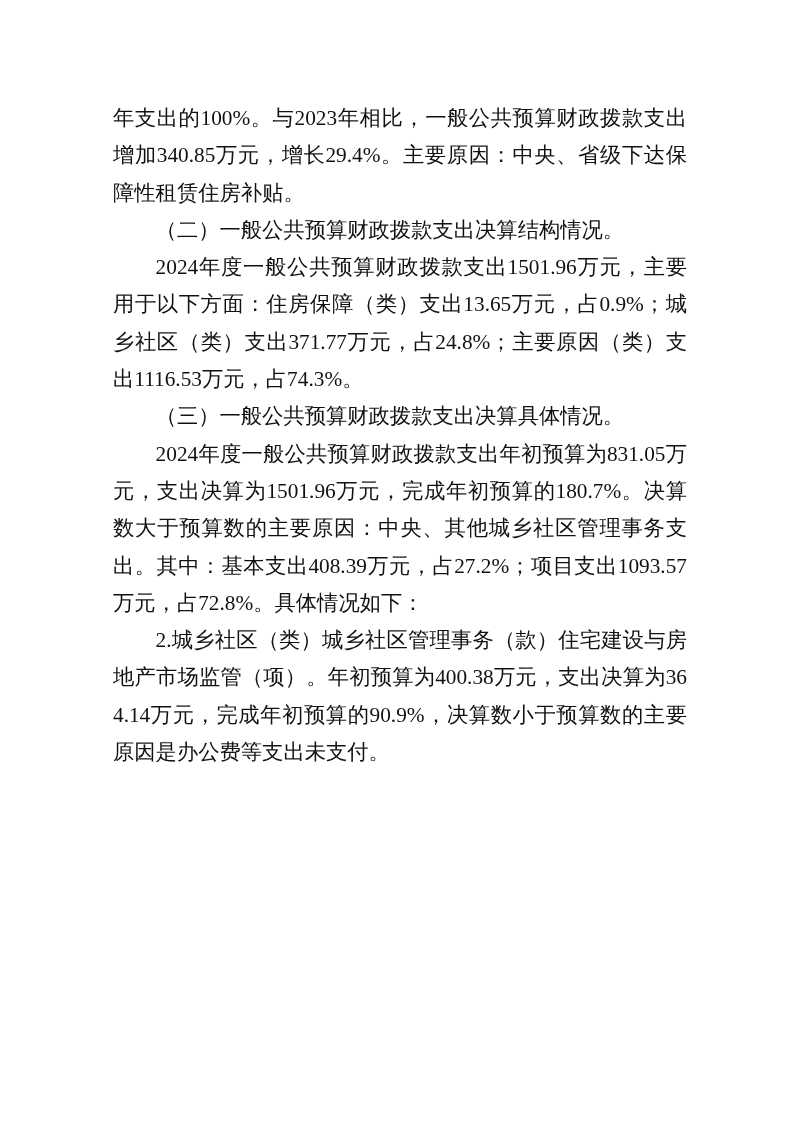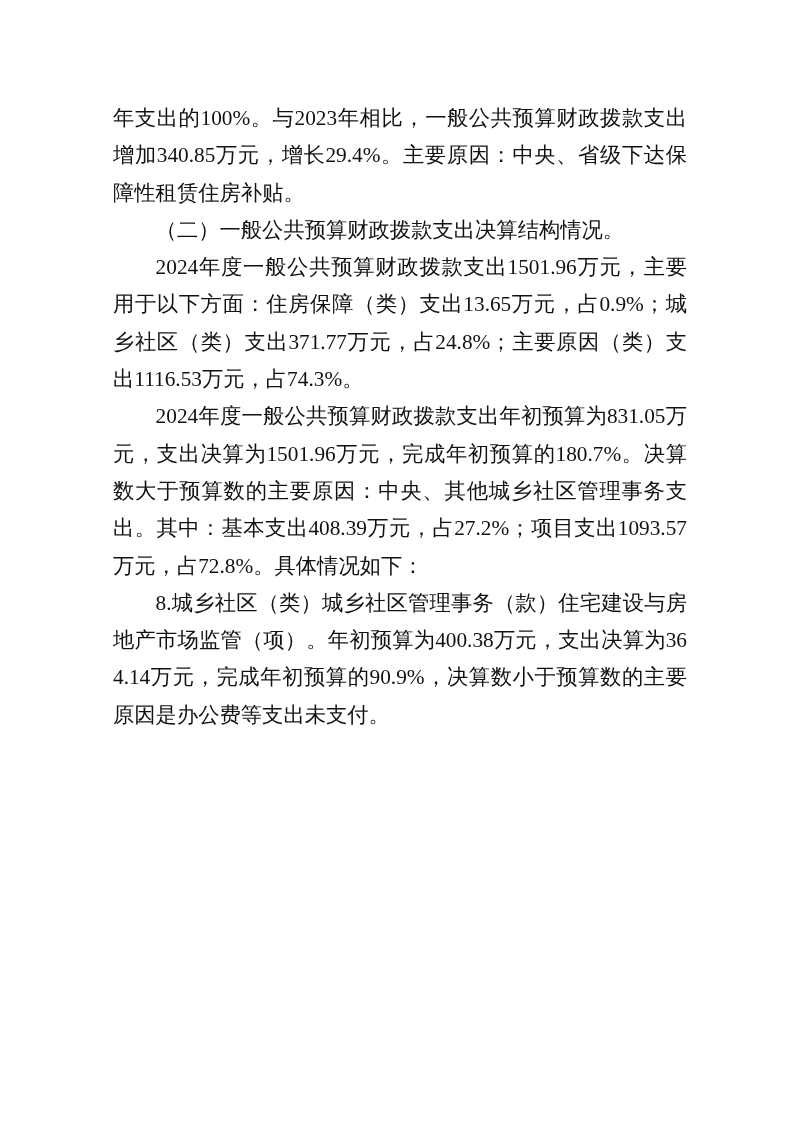--- a/index.html
+++ b/index.html
@@ -41,20 +41,21 @@
 <body>
 
 <div class="page">
 
   <p class="para"><span class="run">年支出的100%。与2023年相比，一般公共预算财政拨款支出增加340.85万元，增长29.4%。主要原因：中央、省级下达保障性租赁住房补贴。</span></p>
 
   <p class="para indent"><span class="run bold">（二）一般公共预算财政拨款支出决算结构情况。</span></p>
 
   <p class="para indent"><span class="run">2024年度一般公共预算财政拨款支出1501.96万元，主要用于以下方面：</span><span class="run bold">住房保障（类）</span><span class="run">支出13.65万元，占0.9%；</span><span class="run bold">城乡社区（类）</span><span class="run">支出371.77万元，占24.8%；</span><span class="run bold">主要原因（类）</span><span class="run">支出1116.53万元，占74.3%。</span></p>
 
+  <p class="para indent"><span class="run bold">（三）一般公共预算财政拨款支出决算具体情况。</span></p>
 
   <p class="para indent"><span class="run">2024年度一般公共预算财政拨款支出年初预算为831.05万元，支出决算为1501.96万元，完成年初预算的180.7%。决算数大于预算数的主要原因：中央、其他城乡社区管理事务支出。其中：基本支出408.39万元，占27.2%；项目支出1093.57万元，占72.8%。具体情况如下：</span></p>
 
 
-  <p class="para indent"><span class="run bold">8.城乡社区（类）城乡社区管理事务（款）住宅建设与房地产市场监管（项）。</span><span class="run">年初预算为400.38万元，支出决算为364.14万元，完成年初预算的90.9%，决算数小于预算数的主要原因是办公费等支出未支付。</span></p>
+  <p class="para indent"><span class="run bold">2.城乡社区（类）城乡社区管理事务（款）住宅建设与房地产市场监管（项）。</span><span class="run">年初预算为400.38万元，支出决算为364.14万元，完成年初预算的90.9%，决算数小于预算数的主要原因是办公费等支出未支付。</span></p>
 
 
 </div>
 
 </body></html>

